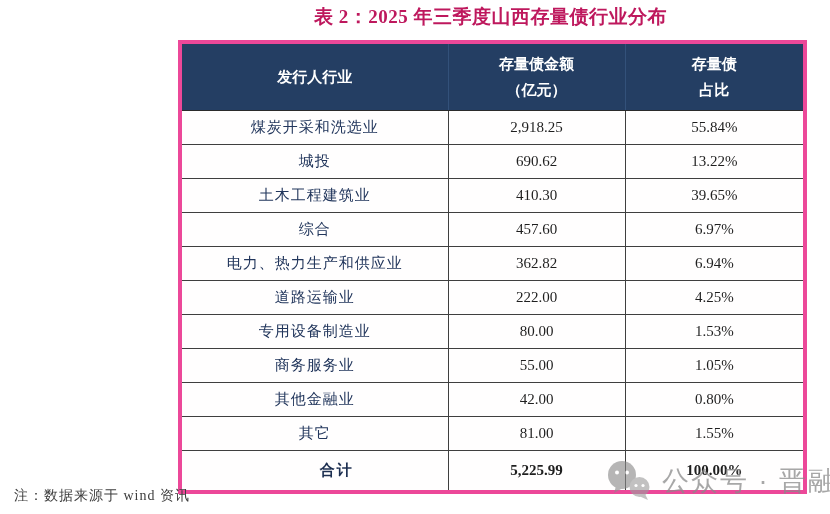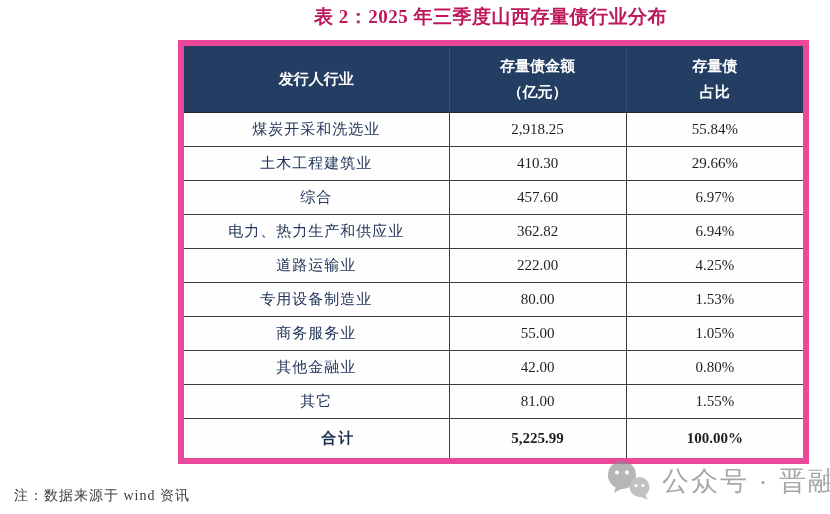--- a/index.html
+++ b/index.html
@@ -33,21 +33,21 @@
   .bond-table col.c1 { width: 268px; }
   .bond-table col.c2 { width: 177px; }
   .bond-table col.c3 { width: 180px; }
 
   .bond-table th, .bond-table td {
     border: 1px solid #3f3f3f;
     text-align: center;
     vertical-align: middle;
     padding: 0;
   }
-  .bond-table { border: 6px solid #ec4899; }
+  .bond-table { border: 4px solid #ec4899; }
 
   .bond-table thead th {
     background: #243e63;
     color: #ffffff;
     font-weight: bold;
     height: 66px;
     font-size: 15px;
     border-color: #33517a;
     border-bottom: 1px solid #2b2b2b;
   }
@@ -120,23 +120,28 @@
         </th>
       </tr>
     </thead>
     <tbody>
         <tr>
       <td class="industry">煤炭开采和洗选业</td>
       <td class="num">2,918.25</td>
       <td class="num">55.84%</td>
     </tr>
         <tr>
+      <td class="industry">城投</td>
+      <td class="num">690.62</td>
+      <td class="num">13.22%</td>
+    </tr>
+        <tr>
       <td class="industry">土木工程建筑业</td>
       <td class="num">410.30</td>
-      <td class="num">29.66%</td>
+      <td class="num">39.65%</td>
     </tr>
         <tr>
       <td class="industry">综合</td>
       <td class="num">457.60</td>
       <td class="num">6.97%</td>
     </tr>
         <tr>
       <td class="industry">电力、热力生产和供应业</td>
       <td class="num">362.82</td>
       <td class="num">6.94%</td>

